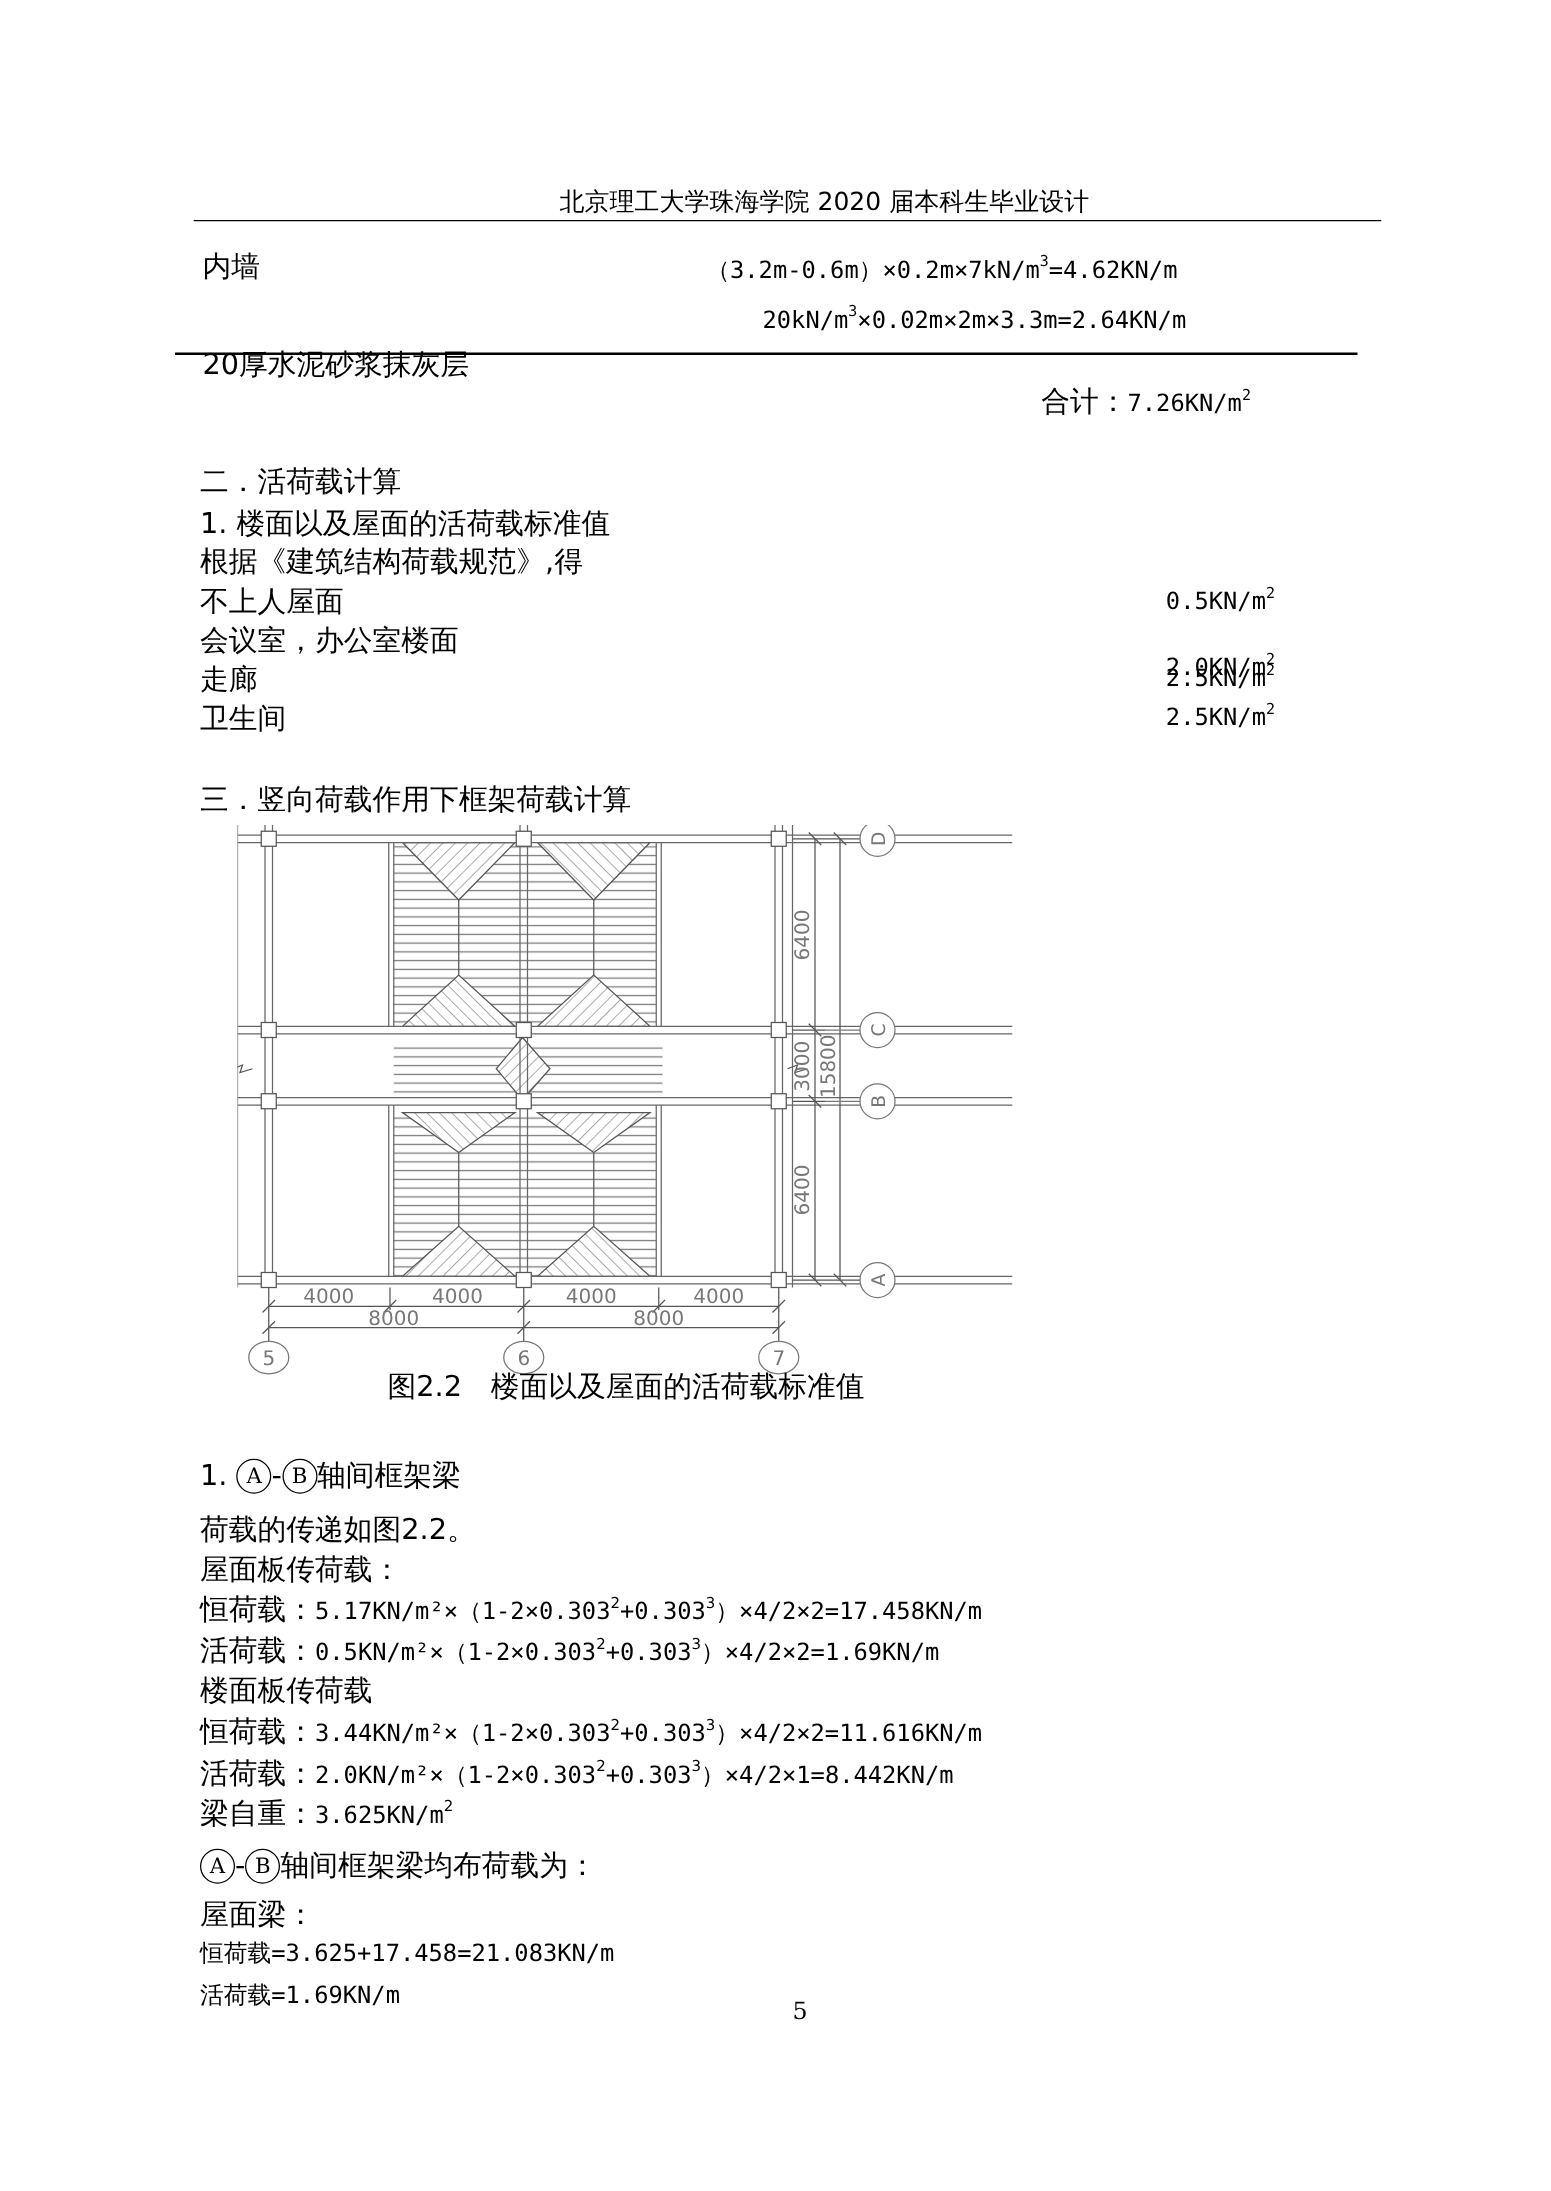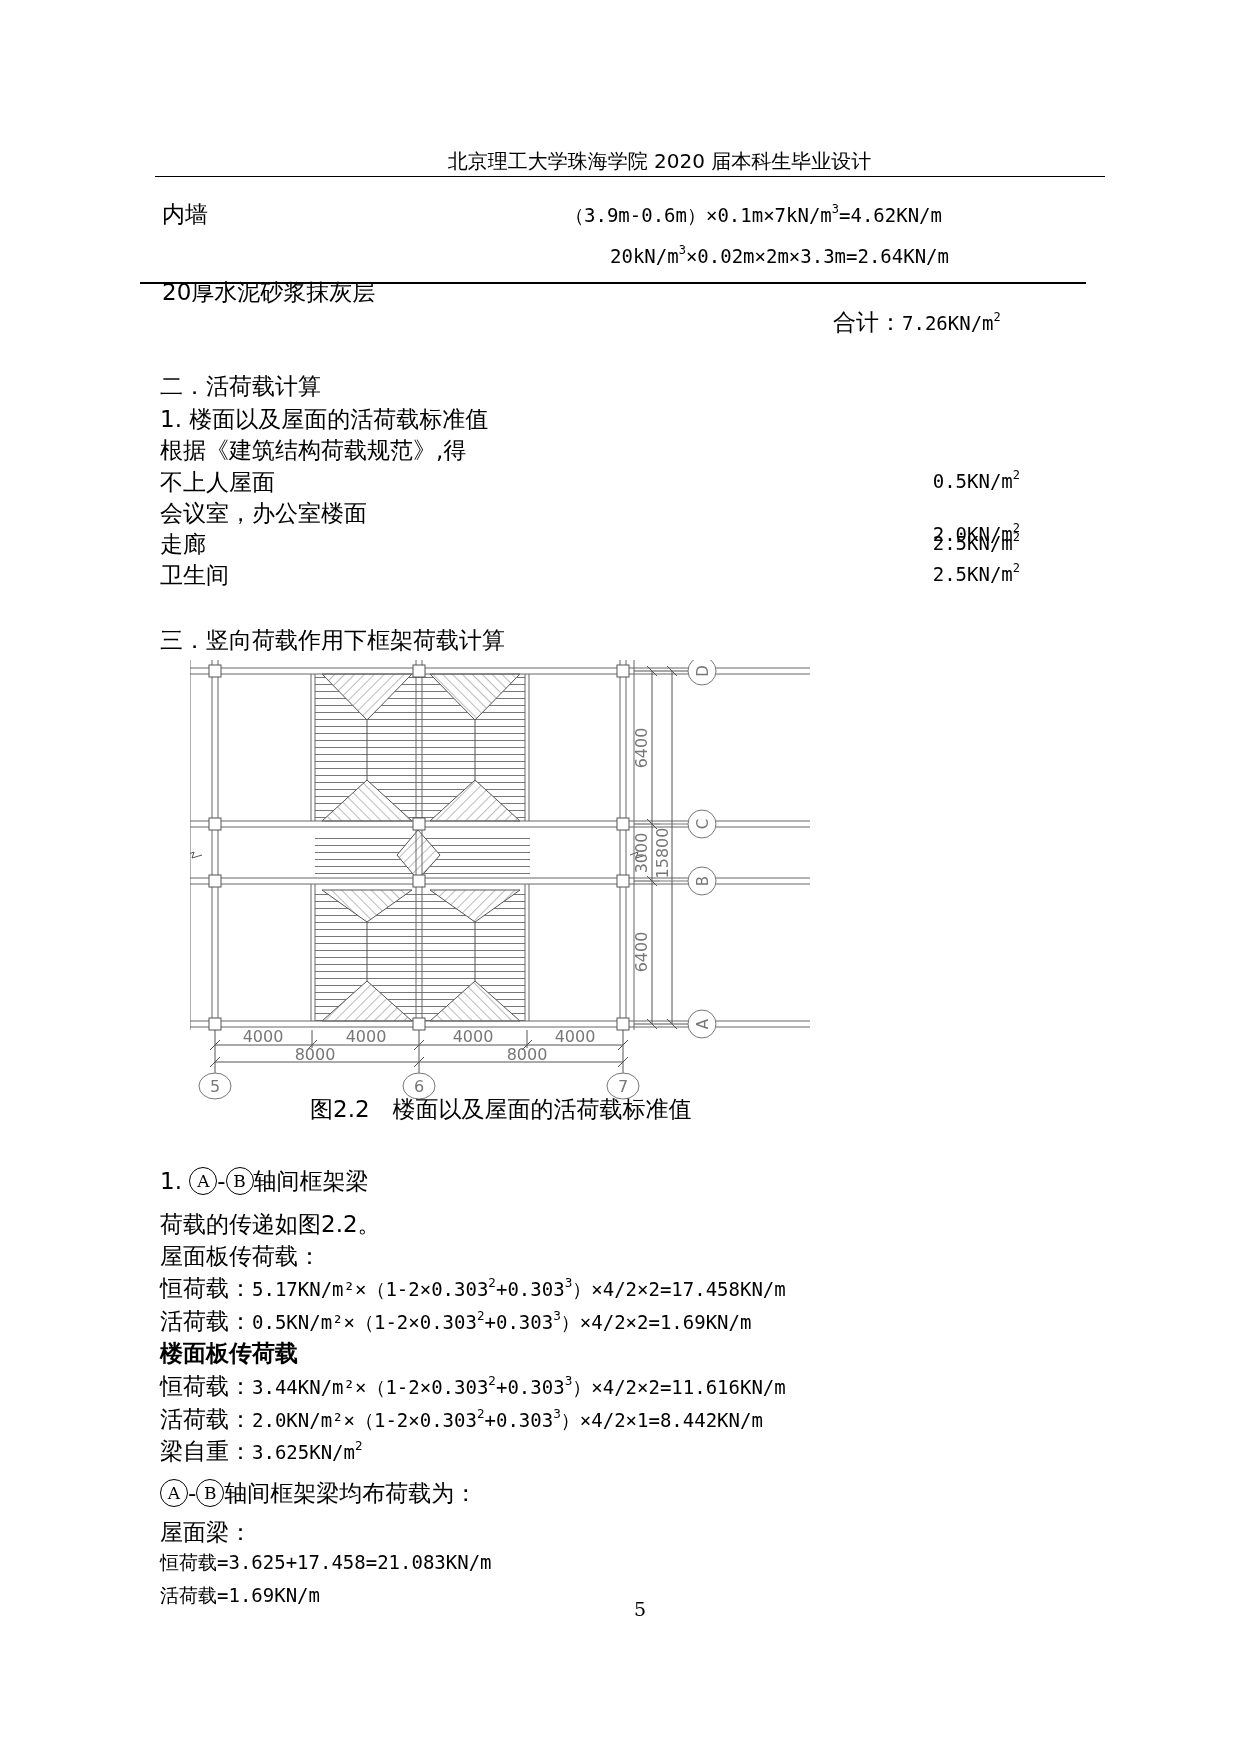--- a/index.html
+++ b/index.html
@@ -19,21 +19,21 @@
   svg text { font-family: "DejaVu Sans", "Liberation Sans", sans-serif; }
 </style>
 </head>
 <body>
 
 <div class="abs header-title">北京理工大学珠海学院 2020 届本科生毕业设计</div>
 <div class="rule" style="top:176px; left:155px; width:950px; height:1px;"></div>
 
 <div class="abs t" style="top:200px; left:162px;">内墙</div>
 <div class="abs mono" style="top:203px; left:565px;">
-  <span>（3.9m-0.6m）×0.1m×7kN/m</span><sup>3</sup><span>=4.62KN/m</span>
+  <span>（3.2m-0.6m）×0.2m×7kN/m</span><sup>3</sup><span>=4.62KN/m</span>
 </div>
 
 <div class="abs t" style="top:242px; left:162px;margin-top:36px;">20厚水泥砂浆抹灰层</div>
 <div class="abs mono" style="top:245px; left:610px;">
   <span>20kN/m</span><sup>3</sup><span>×0.02m×2m×3.3m=2.64KN/m</span>
 </div>
 <div class="rule" style="top:282px; left:140px; width:946px; height:2px;"></div>
 
 <div class="abs mono" style="top:308px; left:833px;">
   <span class="t">合计：</span><span>7.26KN/m</span><sup>2</sup>
@@ -234,21 +234,21 @@
 <div class="abs t" style="top:1210px; left:160px;">荷载的传递如图2.2。</div>
 <div class="abs t" style="top:1242px; left:160px;">屋面板传荷载：</div>
 
 <div class="abs" style="top:1274px; left:160px;">
   <span class="t">恒荷载：</span><span class="mono">5.17KN/m²×（1-2×0.303</span><sup>2</sup><span class="mono">+0.303</span><sup>3</sup><span class="mono">）×4/2×2=17.458KN/m</span>
 </div>
 <div class="abs" style="top:1307px; left:160px;">
   <span class="t">活荷载：</span><span class="mono">0.5KN/m²×（1-2×0.303</span><sup>2</sup><span class="mono">+0.303</span><sup>3</sup><span class="mono">）×4/2×2=1.69KN/m</span>
 </div>
 
-<div class="abs t" style="top:1339px; left:160px;font-weight:bold;">楼面板传荷载</div>
+<div class="abs t" style="top:1339px; left:160px;">楼面板传荷载</div>
 
 <div class="abs" style="top:1372px; left:160px;">
   <span class="t">恒荷载：</span><span class="mono">3.44KN/m²×（1-2×0.303</span><sup>2</sup><span class="mono">+0.303</span><sup>3</sup><span class="mono">）×4/2×2=11.616KN/m</span>
 </div>
 <div class="abs" style="top:1405px; left:160px;">
   <span class="t">活荷载：</span><span class="mono">2.0KN/m²×（1-2×0.303</span><sup>2</sup><span class="mono">+0.303</span><sup>3</sup><span class="mono">）×4/2×1=8.442KN/m</span>
 </div>
 
 <div class="abs" style="top:1437px; left:160px;">
   <span class="t">梁自重：</span><span class="mono">3.625KN/m</span><sup>2</sup>

